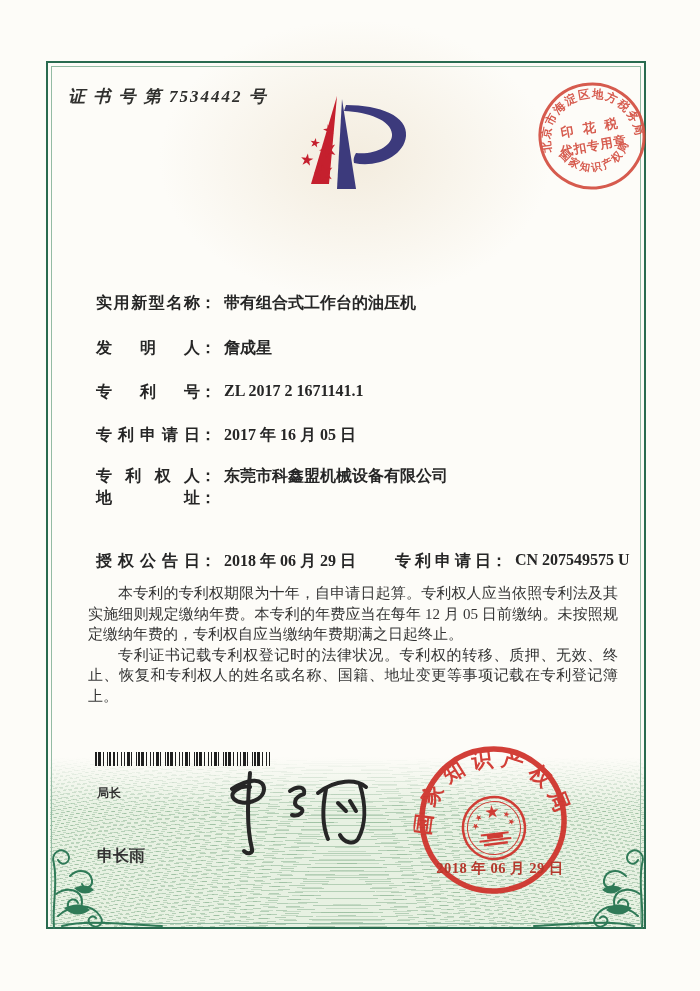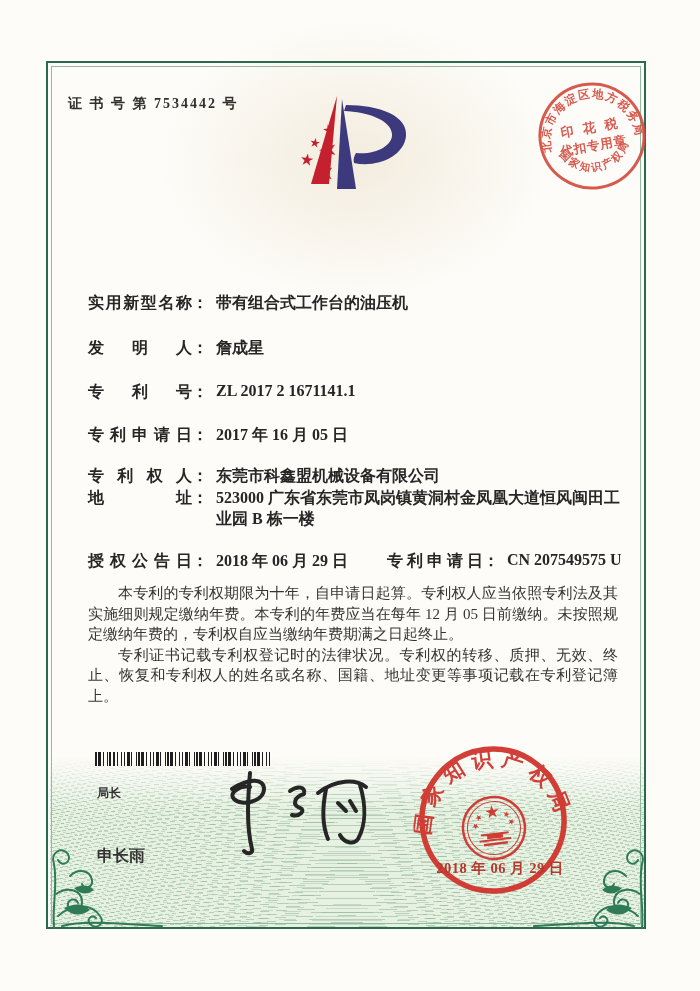--- a/index.html
+++ b/index.html
@@ -11,28 +11,28 @@
   .frame{position:absolute;left:46px;top:61px;width:600px;height:868px;
     border:2.5px solid #2a6b50;box-sizing:border-box;z-index:1;pointer-events:none;}
   .frame-inner{position:absolute;inset:3px;border:1px solid #93bba4;}
   .guilloche{position:absolute;left:50px;top:757px;width:594px;height:171px;z-index:0;
     background-color:#e7f1e2;
     background-image:
       repeating-radial-gradient(900px 520px at 50% 340%, rgba(118,166,128,0) 0 5px, rgba(118,166,128,.45) 5px 6px),
       repeating-radial-gradient(1100px 640px at 50% -240%, rgba(118,166,128,0) 0 6px, rgba(118,166,128,.30) 6px 7px);}
   .guilloche::after{content:"";position:absolute;left:0;top:0;right:0;height:52px;
     background:linear-gradient(to bottom,#fdfcf8 0%,rgba(253,252,248,0) 100%);}
-  .cert-no{position:absolute;left:68px;top:95px;font-size:14px;letter-spacing:2px;
-    font-weight:600;color:#30302e;z-index:2;}
+  .cert-no{position:absolute;left:68px;top:85px;font-size:17px;letter-spacing:2px;
+    font-weight:600;color:#30302e;z-index:2;font-style:italic;}
   .logo{position:absolute;left:272px;top:92px;z-index:2;}
   .title{position:absolute;left:0;right:0;top:205px;text-align:center;font-size:38px;
     font-weight:600;letter-spacing:13px;text-indent:13px;color:#232323;z-index:2;}
   .frow{position:absolute;left:88px;z-index:2;font-size:16px;font-weight:600;
     display:flex;align-items:flex-start;color:#262626;}
-  .flabel{display:inline-block;width:104px;text-align-last:justify;flex:0 0 auto;}
+  .flabel{display:inline-block;width:104px;text-align-last:justify;flex:0 0 auto;margin-left:8px;}
   .flabel.w96{width:96px;}
   .fcolon{flex:0 0 auto;margin-right:8px;}
   .fvalue{flex:0 0 auto;}
   .fvalue.wrap{width:418px;flex:0 1 auto;}
   .paras{position:absolute;left:88px;top:583px;width:530px;z-index:2;font-size:15px;
     line-height:20.5px;text-align:justify;color:#343434;}
   .paras p{margin:0;text-indent:2em;}
   .barcode{position:absolute;left:95px;top:752px;width:175px;height:14px;z-index:2;
     background-image:repeating-linear-gradient(90deg,
       #1f1f1f 0 1.5px,transparent 1.5px 3px,
@@ -150,21 +150,20 @@
     <span class="fvalue">2017 年 16 月 05 日</span>
   </div>
   <div class="frow" style="top:466px">
     <span class="flabel">专利权人</span>
       <span class="fcolon">：</span>
     <span class="fvalue">东莞市科鑫盟机械设备有限公司</span>
   </div>
   <div class="frow" style="top:488px">
     <span class="flabel">地址</span>
       <span class="fcolon">：</span>
-    <span class="fvalue wrap">523000 广东省东莞市凤岗镇黄洞村金凤凰大道恒风闽田工业园 B 栋一楼</span>
   </div>
   <div class="frow" style="top:551px">
     <span class="flabel">授权公告日</span>
       <span class="fcolon">：</span>
     <span class="fvalue">2018 年 06 月 29 日</span>
   </div>
   <div class="frow" style="top:551px;left:387px">
     <span class="flabel w96">专利申请日</span>
       <span class="fcolon">：</span>
     <span class="fvalue">CN 207549575 U</span>

